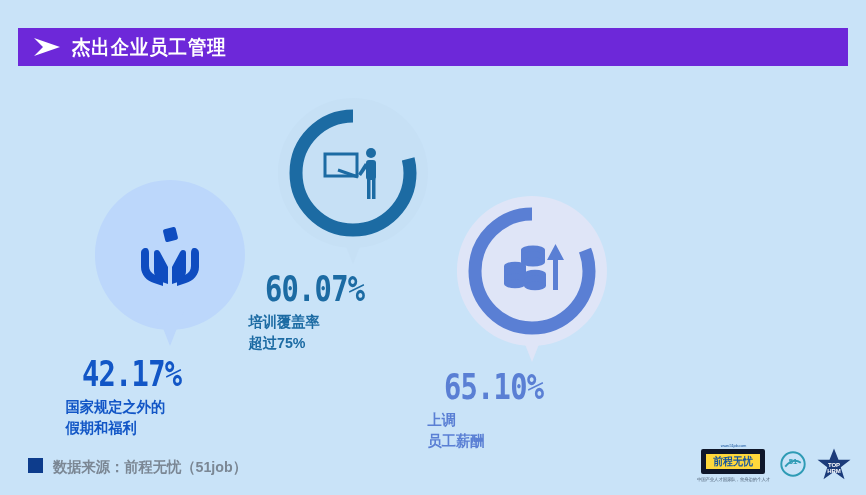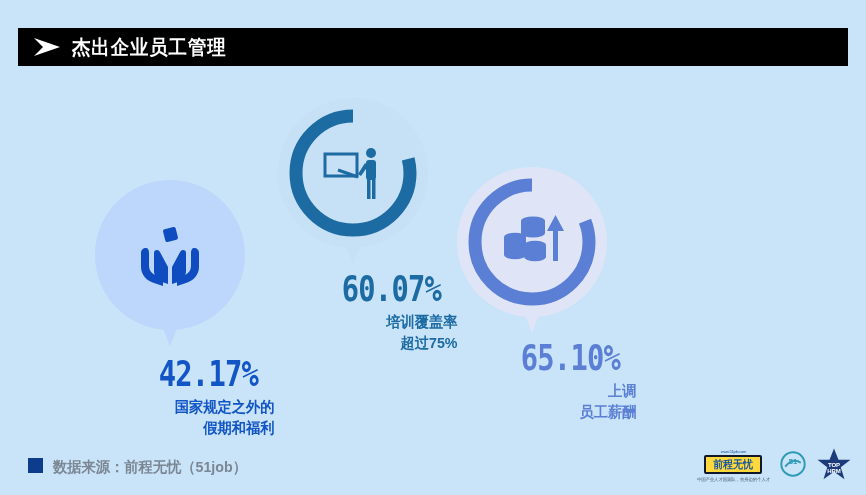--- a/index.html
+++ b/index.html
@@ -7,74 +7,74 @@
     width:866px;height:495px;overflow:hidden;
     background:#c9e3f8;
     font-family:"Liberation Sans","DejaVu Sans",sans-serif;
     position:relative;
   }
   #stage{position:absolute;inset:0;}
 
   
   .header-bar{
     position:absolute;left:18px;top:28px;width:830px;height:38px;
-    background:#000000;
+    background:#6d28d9;
     display:flex;align-items:center;
     box-shadow:0 0 0 0 transparent;
   }
   .header-arrow{
     width:34px;height:20px;margin-left:12px;margin-right:8px;
     display:block;flex:0 0 auto;
   }
   .header-title{
     color:#ffffff;font-size:20px;font-weight:bold;letter-spacing:1px;
     line-height:20px;white-space:nowrap;
     transform:scaleX(0.92);transform-origin:left center;
   }
 
   
   .pin{position:absolute;width:150px;}
   .bubble{position:relative;width:150px;height:150px;}
   .bubble-bg{position:absolute;left:0;top:0;width:150px;height:150px;}
   .ring{position:absolute;left:0;top:0;width:150px;height:150px;}
   .glyph{position:absolute;left:38px;top:38px;width:74px;height:74px;}
 
-  .caption{position:absolute;left:-35px;width:220px;text-align:right;}
+  .caption{position:absolute;left:-35px;width:220px;text-align:left;}
   .pct{
     font-size:36px;font-weight:bold;line-height:38px;
     letter-spacing:-1px;
     transform:scaleX(0.80);
     font-family:"DejaVu Sans Mono","Liberation Mono",monospace;
   }
   .label{
     font-size:15px;font-weight:bold;line-height:21px;margin-top:3px;
     transform:scaleX(0.95);
   }
 
   
   #pin1{left:95px;top:180px;}
   #pin1 .caption{top:175px;}
   #pin2{left:278px;top:98px;}
   #pin2 .caption{top:172px;}
-  #pin3{left:457px;top:167px;}
+  #pin3{left:457px;top:196px;}
   #pin3 .caption{top:172px;}
   #pin4{left:640px;top:98px;}
   #pin4 .caption{top:170px;}
 
   
   .footer{position:absolute;left:28px;bottom:18px;display:flex;align-items:flex-start;}
   .src-square{width:15px;height:15px;background:#0d3c8c;margin-right:10px;flex:0 0 auto;}
   .src-text{
     color:#7b8794;font-size:15px;font-weight:bold;white-space:nowrap;
     transform:scaleX(0.95);transform-origin:left center;
   }
   .logos{position:absolute;right:14px;bottom:12px;display:flex;align-items:flex-end;gap:10px;}
   .logo-51{display:flex;flex-direction:column;align-items:center;}
   .logo-51-badge{
-    background:#ffd83b;border:2px solid #0f172a;
+    background:#ffd83b;border:5px solid #0f172a;
     padding:1px 5px 2px 5px;border-radius:2px;
     display:flex;align-items:center;gap:2px;
   }
   .logo-51-top{font-size:4px;color:#16559e;line-height:5px;margin-bottom:1px;letter-spacing:-0.2px;}
   .logo-51-main{font-size:11px;font-weight:bold;color:#16559e;line-height:12px;transform:scaleX(0.9);}
   .logo-51-sub{font-size:4.5px;color:#4b5d72;line-height:7px;margin-top:2px;letter-spacing:-0.2px;}
   .logo-circle{width:26px;height:26px;margin-bottom:6px;}
   .logo-star{width:36px;height:36px;}
 </style>
 </head>

